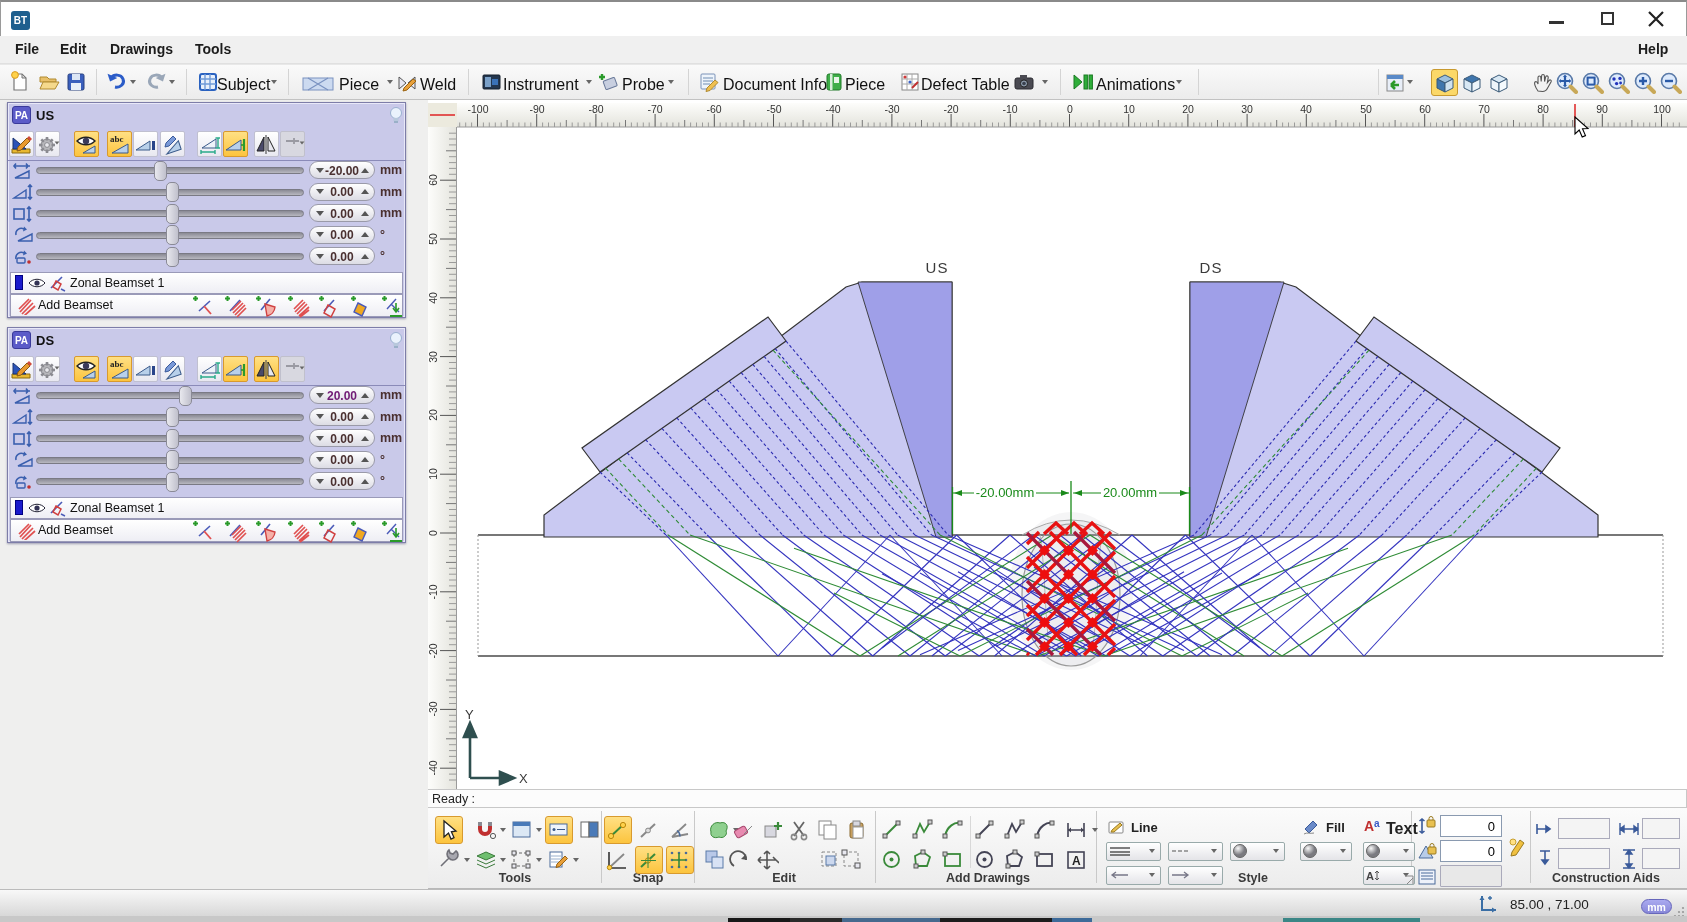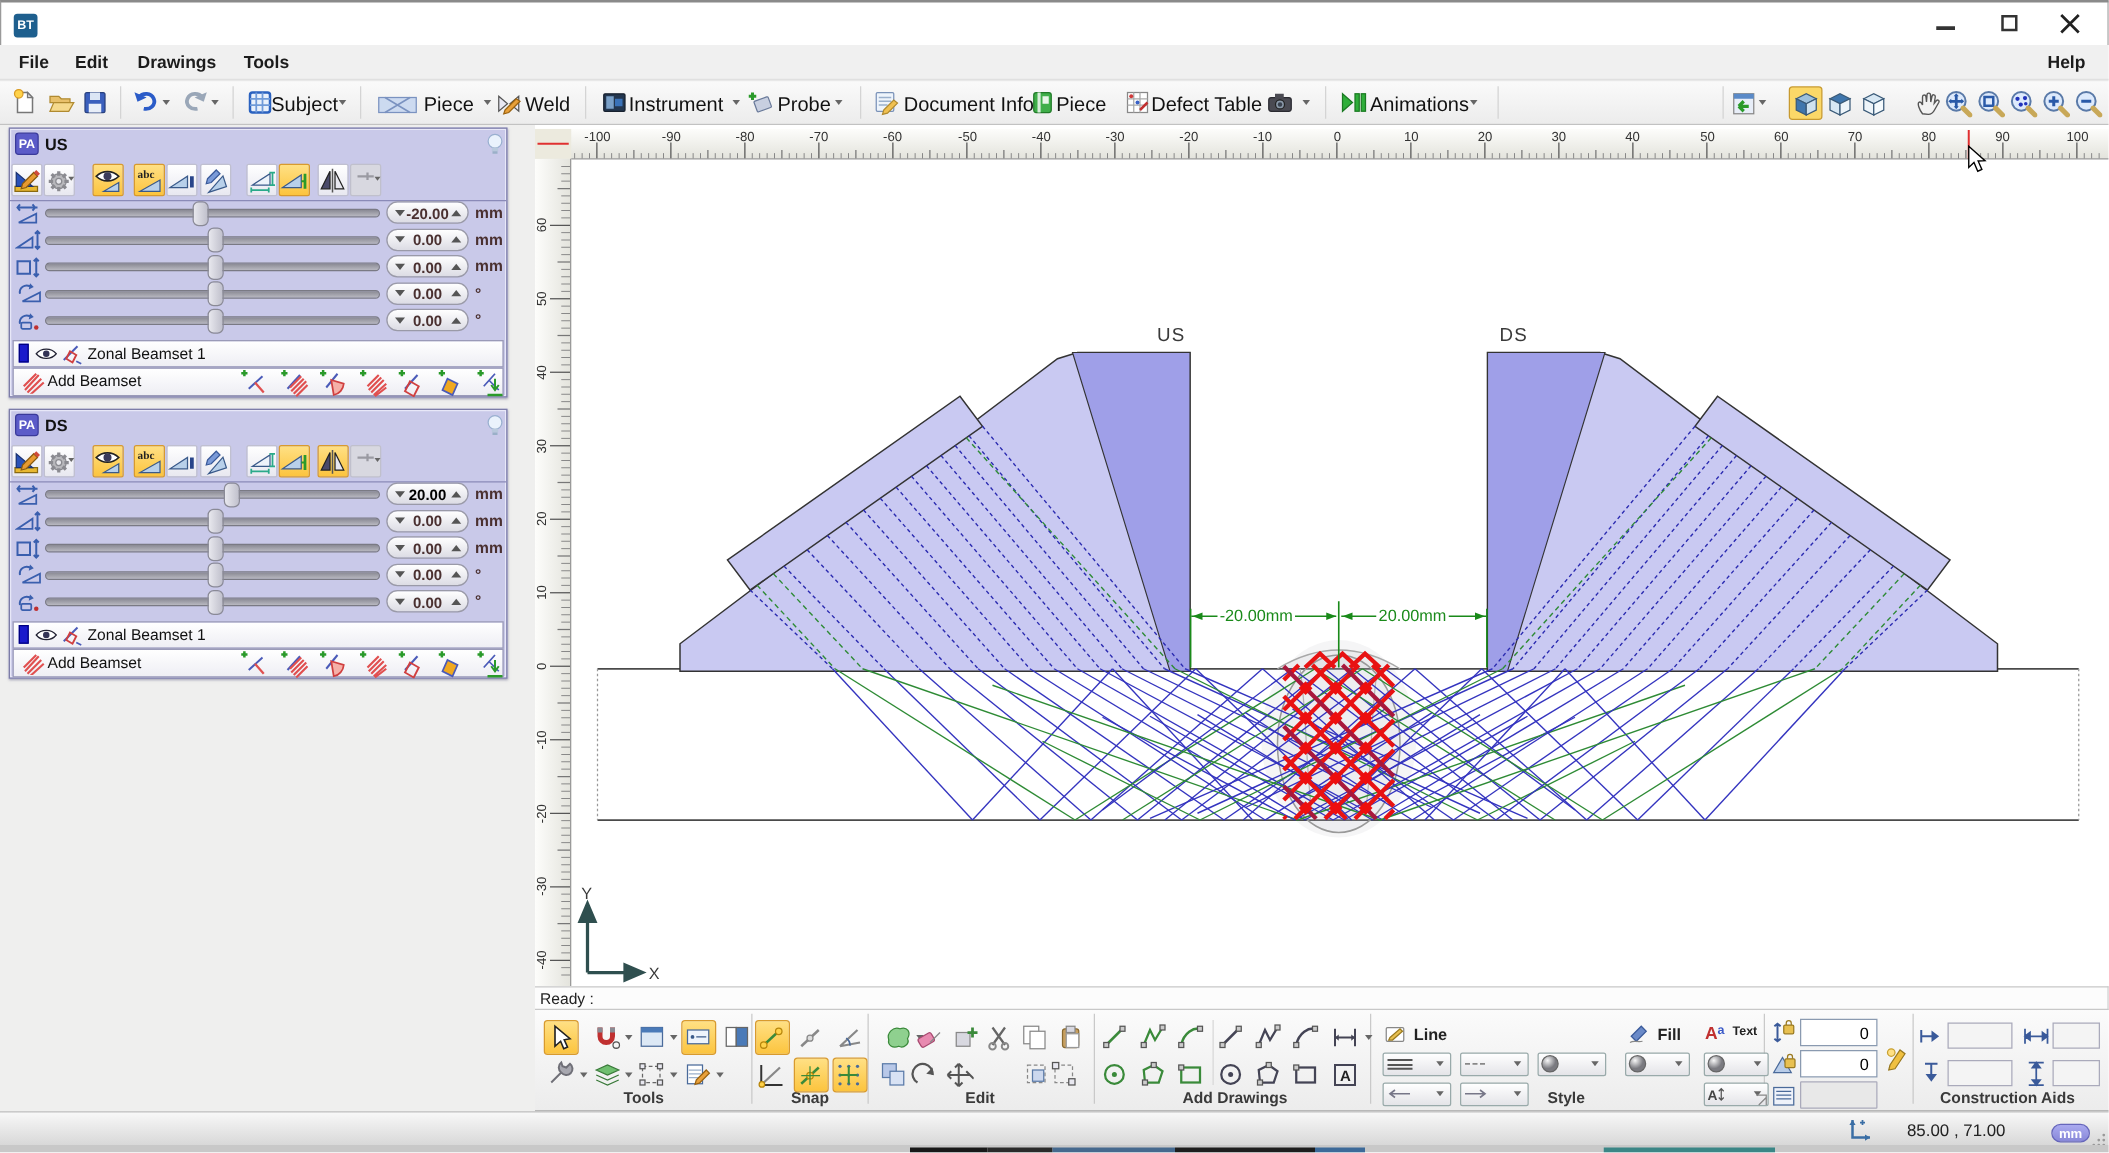--- a/index.html
+++ b/index.html
@@ -446,21 +446,21 @@
     <div class="abs" style="left:0;top:56.5px;width:397px;height:1px;background:#8a8ab8"></div>
     <svg style="position:absolute;left:4px;top:57.5px" width="22" height="20" viewBox="0 0 22 20">
       <path d="M2,5 h16 M4,2.5 L2,5 L4,7.5 M14,2.5 L16,5 L14,7.5" stroke="#3a5fae" stroke-width="1.6" fill="none"></path>
       <path d="M3,17 L17,17 L17,10 Z" fill="none" stroke="#3a5fae" stroke-width="1.4"></path>
     </svg>
     <div class="abs" style="left:28px;top:64.0px;width:268px;height:7px;background:linear-gradient(#8a8a94,#b8b8c0);border-radius:4px;border:1px solid #7a7a84"></div>
     <div class="abs" style="left:171px;top:57.5px;width:13px;height:20px;background:linear-gradient(90deg,#e8e8ee,#c0c0cc);border:1px solid #8a8a96;border-radius:5px"></div>
     <div class="abs" style="left:301px;top:58.0px;width:66px;height:18px;background:linear-gradient(#ffffff,#dcdce4);border:1.5px solid #9a9aa8;border-radius:9px"></div>
     <div class="abs" style="left:308px;top:64.5px;width:0;height:0;border-left:4px solid transparent;border-right:4px solid transparent;border-top:5px solid #555"></div>
     <div class="abs" style="left:353px;top:64.5px;width:0;height:0;border-left:4px solid transparent;border-right:4px solid transparent;border-bottom:5px solid #555"></div>
-    <div class="abs" style="left:317px;top:60.5px;width:34px;text-align:center;font-size:12px;font-weight:bold;color:#000000">20.00</div>
+    <div class="abs" style="left:317px;top:60.5px;width:34px;text-align:center;font-size:12px;font-weight:bold;color:#701a75">20.00</div>
     <div class="abs" style="left:372px;top:60.0px;font-size:12.5px;font-weight:bold;color:#4a3030">mm</div>
     <svg style="position:absolute;left:4px;top:79.0px" width="22" height="20" viewBox="0 0 22 20">
       <path d="M2,16 L14,16 L14,8 Z" fill="none" stroke="#3a5fae" stroke-width="1.4"></path>
       <path d="M18,3 v14 M16,5 L18,3 L20,5 M16,15 L18,17 L20,15" stroke="#3a5fae" stroke-width="1.6" fill="none"></path>
     </svg>
     <div class="abs" style="left:28px;top:85.5px;width:268px;height:7px;background:linear-gradient(#8a8a94,#b8b8c0);border-radius:4px;border:1px solid #7a7a84"></div>
     <div class="abs" style="left:158px;top:79.0px;width:13px;height:20px;background:linear-gradient(90deg,#e8e8ee,#c0c0cc);border:1px solid #8a8a96;border-radius:5px"></div>
     <div class="abs" style="left:301px;top:79.5px;width:66px;height:18px;background:linear-gradient(#ffffff,#dcdce4);border:1.5px solid #9a9aa8;border-radius:9px"></div>
     <div class="abs" style="left:308px;top:86.0px;width:0;height:0;border-left:4px solid transparent;border-right:4px solid transparent;border-top:5px solid #555"></div>
     <div class="abs" style="left:353px;top:86.0px;width:0;height:0;border-left:4px solid transparent;border-right:4px solid transparent;border-bottom:5px solid #555"></div>
@@ -1373,21 +1373,21 @@
           <stop offset="1" stop-color="#7a7a80"></stop>
         </radialGradient>
       </defs>
       <circle cx="8" cy="7" r="6.5" fill="url(#sph2)" stroke="#666"></circle>
     </svg>
     <div class="abs ddw" style="left:912px;top:41px"></div>
     <svg style="position:absolute;left:935px;top:8px" width="22" height="22" viewBox="0 0 22 22">
       <text x="1" y="15" font-size="14" font-weight="bold" fill="#c03030">A</text>
       <text x="11" y="11" font-size="10" font-weight="bold" fill="#3a5ac8">a</text>
     </svg>
-    <div class="abs" style="left:958px;top:12px;font-size:10px;font-weight:bold;color:#222">Text</div>
+    <div class="abs" style="left:958px;top:12px;font-size:16px;font-weight:bold;color:#222">Text</div>
     <div class="abs" style="left:935px;top:34px;width:52px;height:19px;background:linear-gradient(#fff,#e4e4e8);border:1px solid #9aa;border-radius:2px"></div>
     <svg style="position:absolute;left:937px;top:36px" width="34" height="15" viewBox="0 0 34 15">
       <defs>
         <radialGradient id="sph3" cx="0.35" cy="0.3">
           <stop offset="0" stop-color="#f8f8f8"></stop>
           <stop offset="1" stop-color="#7a7a80"></stop>
         </radialGradient>
       </defs>
       <circle cx="8" cy="7" r="6.5" fill="url(#sph3)" stroke="#666"></circle>
     </svg>
@@ -1438,21 +1438,21 @@
       <path d="M11,2 v18 M11,2 l-3,4 h6 z M11,20 l-3,-4 h6 z M5,2 h12 M5,20 h12" stroke="#3a5a9a" stroke-width="1.4" fill="#3a5a9a"></path>
     </svg>
     <div class="abs" style="left:1214px;top:40px;width:38px;height:21px;background:#f4f4f4;border:1px solid #aab"></div>
   </div>
 <div class="abs" style="left:0;top:889px;width:1687px;height:27px;background:linear-gradient(#f8f8f8,#d8d8d8);border-top:1px solid #bbb">
     <svg style="position:absolute;left:1478px;top:4px" width="20" height="20" viewBox="0 0 20 20">
       <path d="M4,2 v14 h14 M4,16 l0,0" stroke="#3a6ea5" stroke-width="2" fill="none"></path>
       <path d="M18,16 l-4,-2.5 v5 z M4,2 l-2.5,4 h5 z" fill="#3a6ea5"></path>
       <path d="M10,4 h4 M12,2 v4" stroke="#3a6ea5" stroke-width="1.4"></path>
     </svg>
-    <div class="abs" style="left:1510px;top:7px;width:110px;text-align:center;font-size:13.5px;color:#222">85.00 , 71.00</div>
+    <div class="abs" style="left:1510px;top:7px;width:110px;font-size:13.5px;color:#222">85.00 , 71.00</div>
     <div class="abs" style="left:1641px;top:9px;width:31px;height:15px;background:linear-gradient(#aaaaf0,#8888d8);border:1px solid #6666bb;border-radius:8px;color:#fff;font-size:10.5px;font-weight:bold;text-align:center;line-height:14px">mm</div>
     <svg style="position:absolute;left:1669px;top:12px" width="16" height="16" viewBox="0 0 16 16">
       <circle cx="14" cy="14" r="1.1" fill="#999"></circle>
       <circle cx="14" cy="10" r="1.1" fill="#999"></circle>
       <circle cx="14" cy="6" r="1.1" fill="#999"></circle>
       <circle cx="10" cy="14" r="1.1" fill="#999"></circle>
       <circle cx="10" cy="10" r="1.1" fill="#999"></circle>
       <circle cx="6" cy="14" r="1.1" fill="#999"></circle>
     </svg>
   </div>

